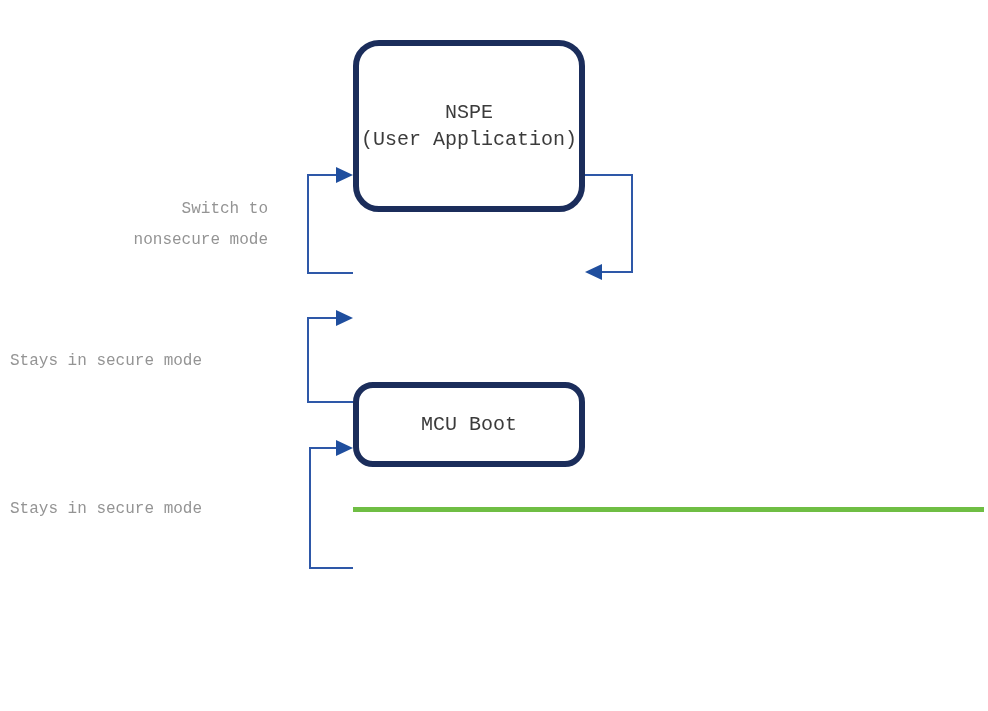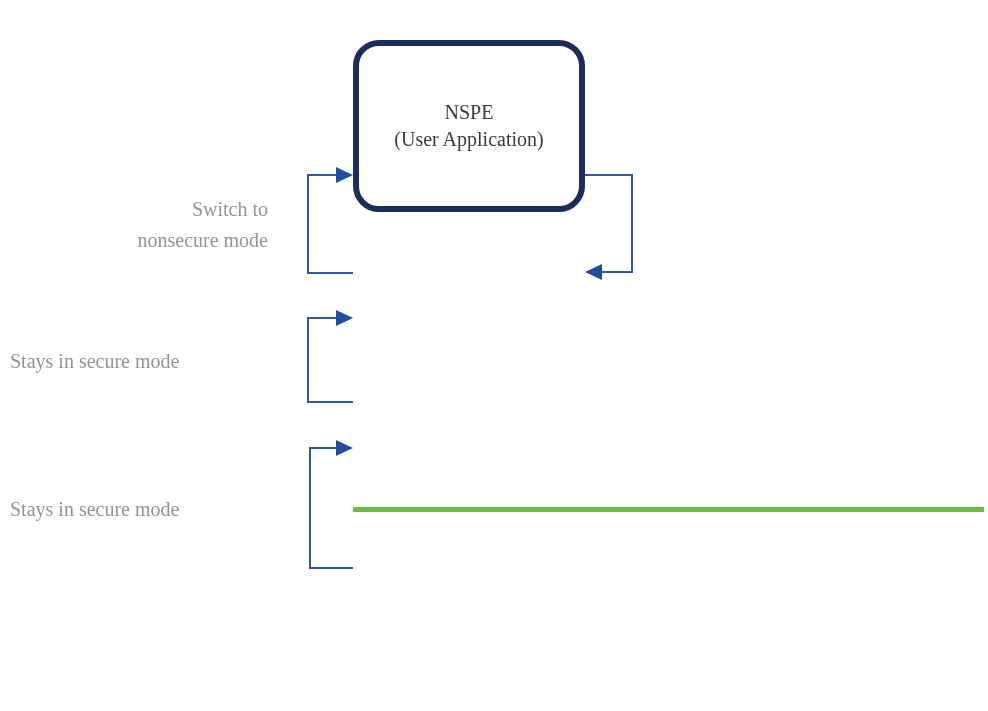--- a/index.html
+++ b/index.html
@@ -11,21 +11,21 @@
     --box-text: #3b3b3b;
     --background: #ffffff;
   }
   * { margin: 0; padding: 0; box-sizing: border-box; }
   html, body { background: #fff; }
   .canvas {
     position: relative;
     width: 988px;
     height: 580px;
     background: var(--background);
-    font-family: Liberation Serif, serif;
+    font-family: Liberation Mono, monospace;
     overflow: hidden;
   }
   .svg-layer {
     position: absolute;
     left: 0; top: 0;
     width: 988px; height: 711px;
   }
   .connector { stroke: var(--connector); stroke-width: 2; fill: none; }
   .arrowhead { fill: var(--arrowhead); stroke: none; }
   .node {
@@ -41,21 +41,21 @@
     line-height: 27px;
     white-space: pre-line;
   }
   .node-nspe  { left: 353px; top: 40px;  width: 232px; height: 172px; border-radius: 26px; }
   .node-spe   { left: 353px; top: 255px; width: 232px; height: 85px;  border-radius: 20px; }
   .node-mcu   { left: 353px; top: 382px; width: 232px; height: 85px;  border-radius: 20px; }
   .node-rom   { left: 353px; top: 550px; width: 232px; height: 85px;  border-radius: 20px; }
   .annotation {
     position: absolute;
     color: var(--annotation-text);
-    font-size: 20px;
+    font-size: 16px;
     white-space: pre-line;
   }
   .ann-switch-nonsecure { left: 60px;  top: 194px; width: 208px; text-align: right; line-height: 31px; }
   .ann-switch-secure    { left: 670px; top: 181px; width: 300px; text-align: left;  line-height: 33px; }
   .ann-stays-1          { left: 10px;  top: 348px; line-height: 27px; }
   .ann-stays-2          { left: 10px;  top: 496px; line-height: 27px; }
   .secure-line {
     position: absolute;
     left: 353px; top: 507px;
     width: 631px; height: 5px;
@@ -79,19 +79,20 @@
     <polygon class="arrowhead" points="353,318 336,310 336,326"></polygon>
 
     <path class="connector" d="M 353 568 H 310 V 448 H 337"></path>
     <polygon class="arrowhead" points="353,448 336,440 336,456"></polygon>
   </svg>
 
   <div class="secure-line"></div>
 
   <div class="node node-nspe">NSPE
 (User Application)</div>
+  <div class="node node-mcu">MCU Boot</div>
 
   <div class="annotation ann-switch-nonsecure">Switch to
 nonsecure mode</div>
   <div class="annotation ann-stays-1">Stays in secure mode</div>
   <div class="annotation ann-stays-2">Stays in secure mode</div>
 
 </div>
 
 </body></html>

